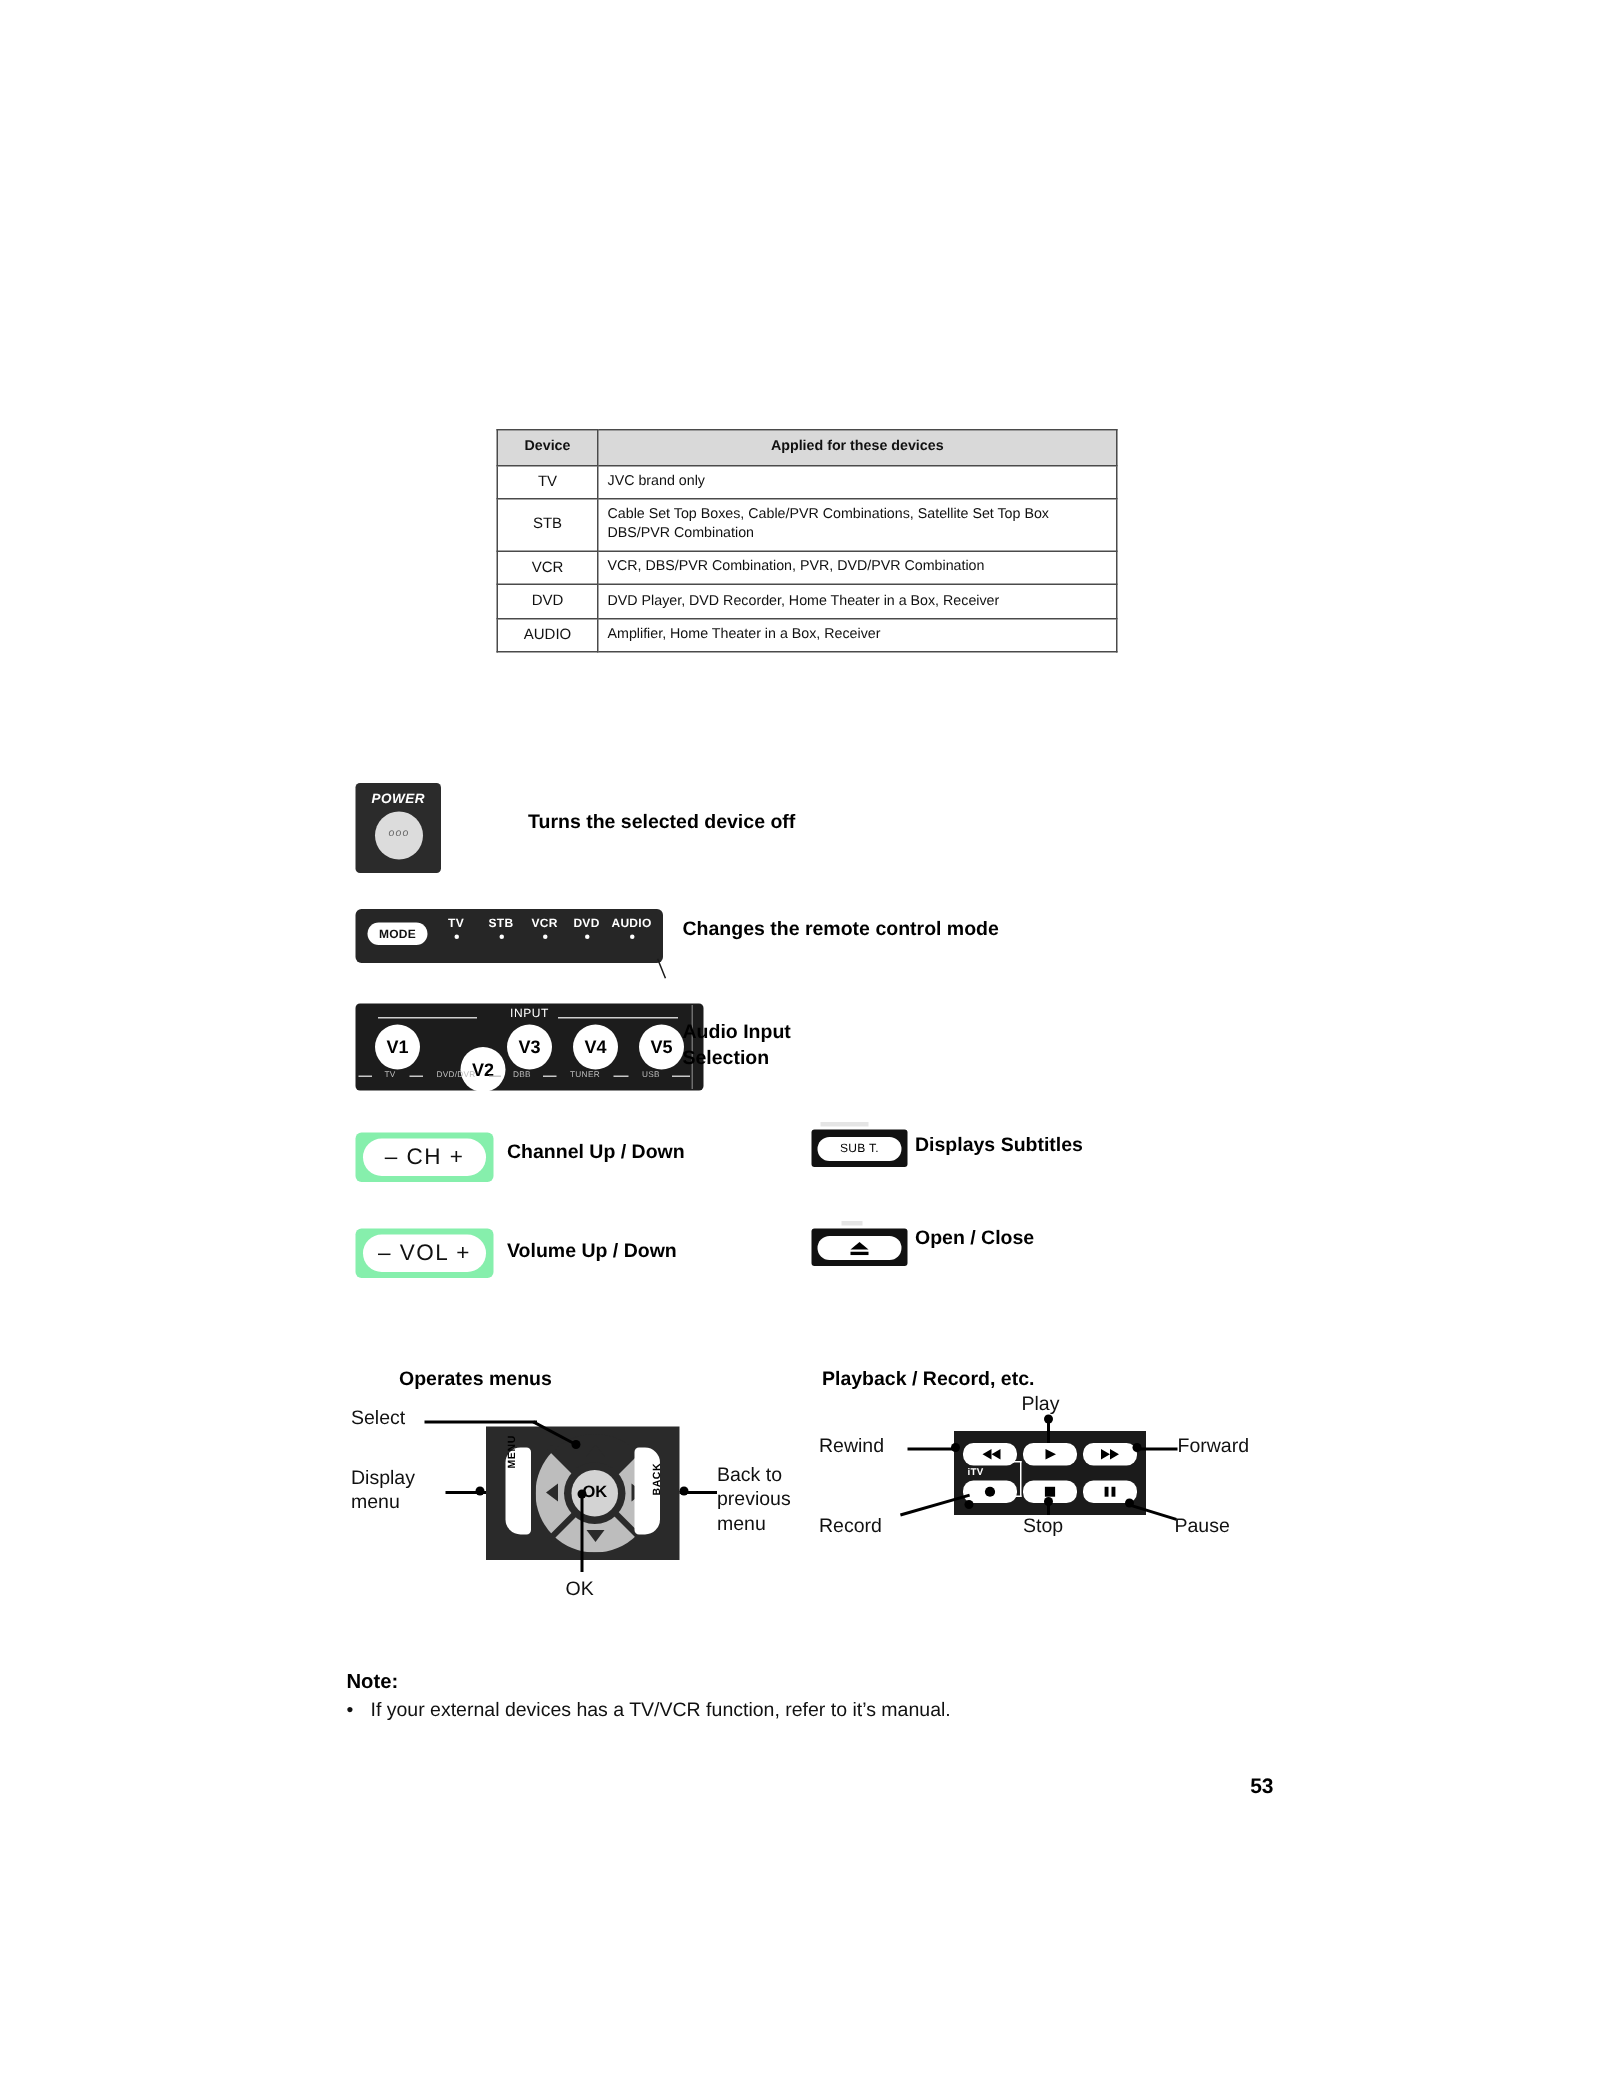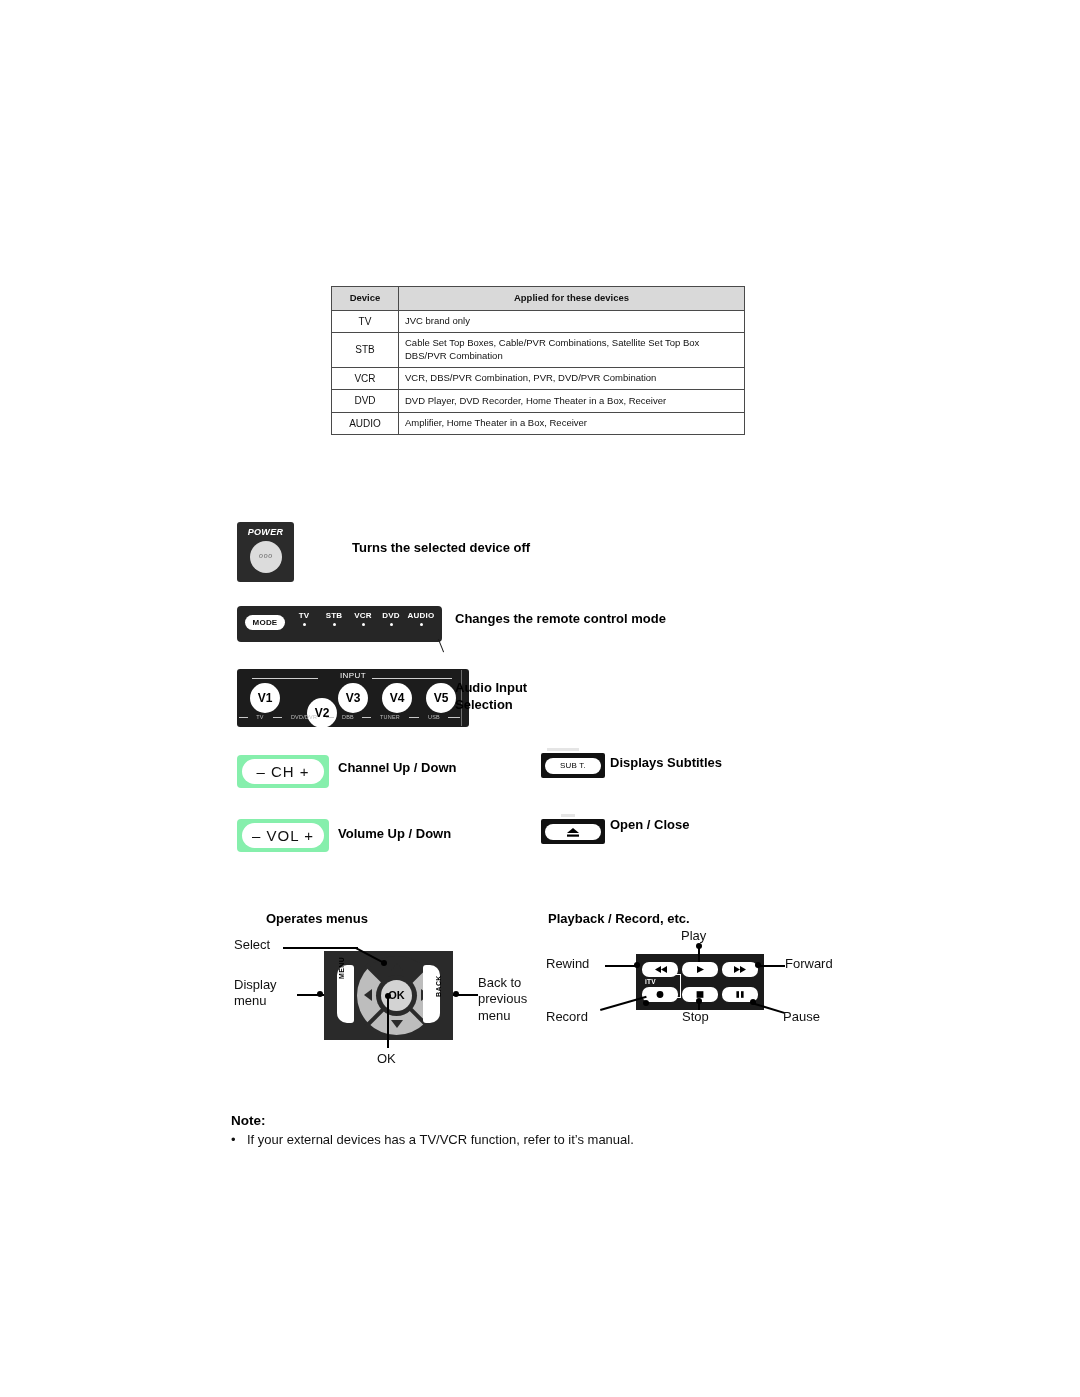--- a/index.html
+++ b/index.html
@@ -515,14 +515,15 @@
 
   <div class="callout" style="left:783px;top:1009px;">Pause</div>
   <div class="lead-line" style="left:752px;top:1002px;width:34px;height:1.8px;transform:rotate(17deg);transform-origin:0 0;"></div>
   <div class="lead-dot" style="left:750px;top:999px;"></div>
 
   <div class="note-title">Note:</div>
   <div class="note-body">
     <span class="bullet">•</span><span>If your external devices has a TV/VCR function, refer to it’s manual.</span>
   </div>
 
+  <div class="page-num">53</div>
 
 </div>
 
 </body></html>

